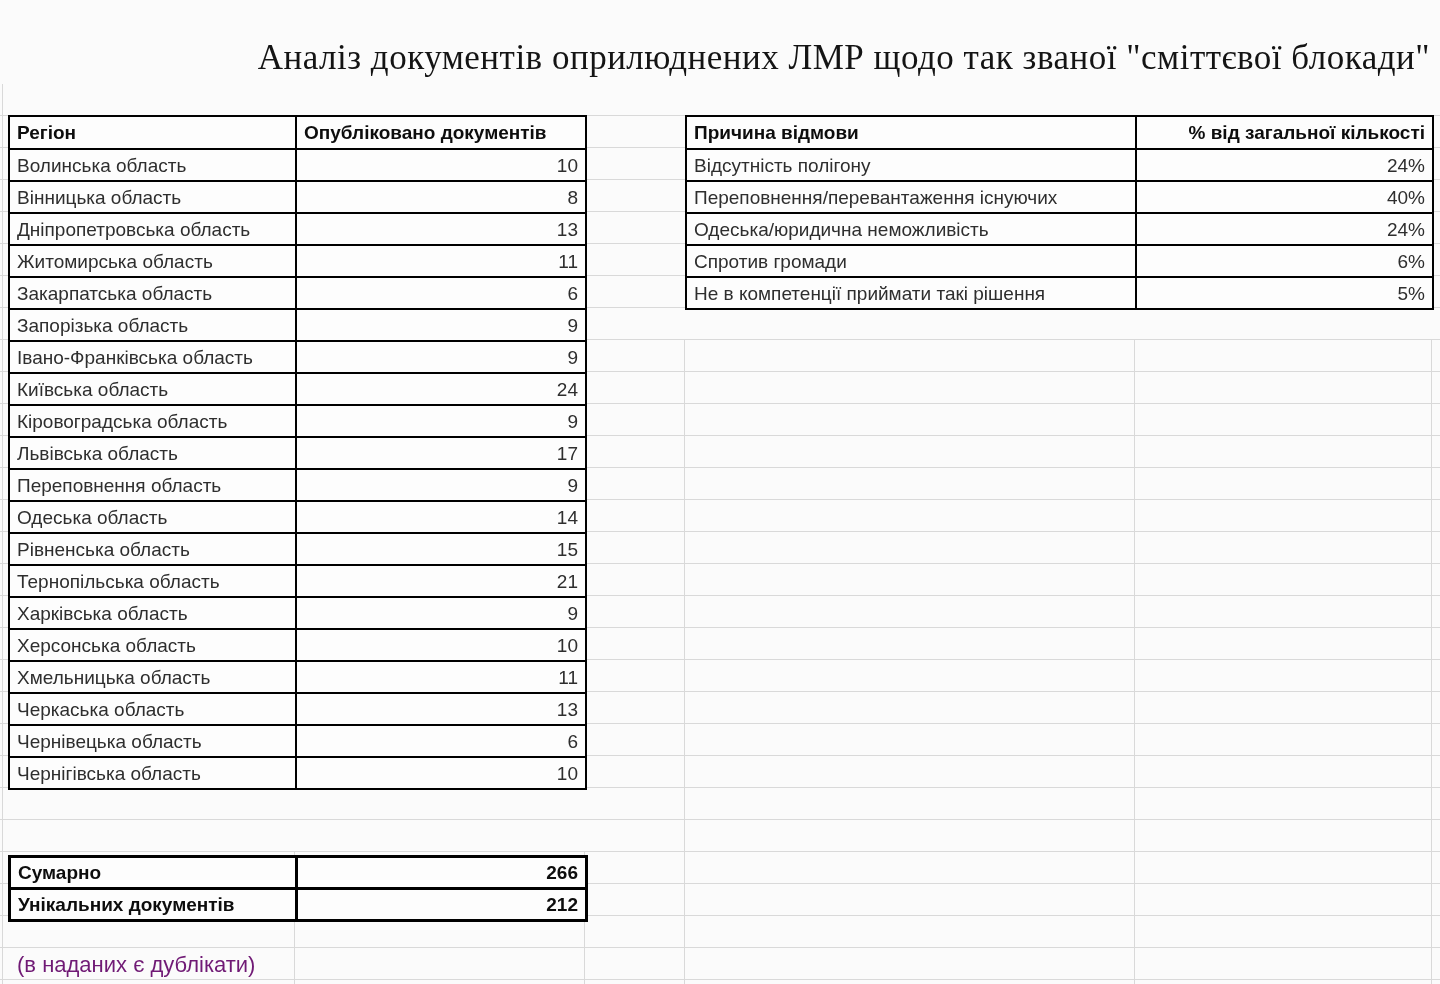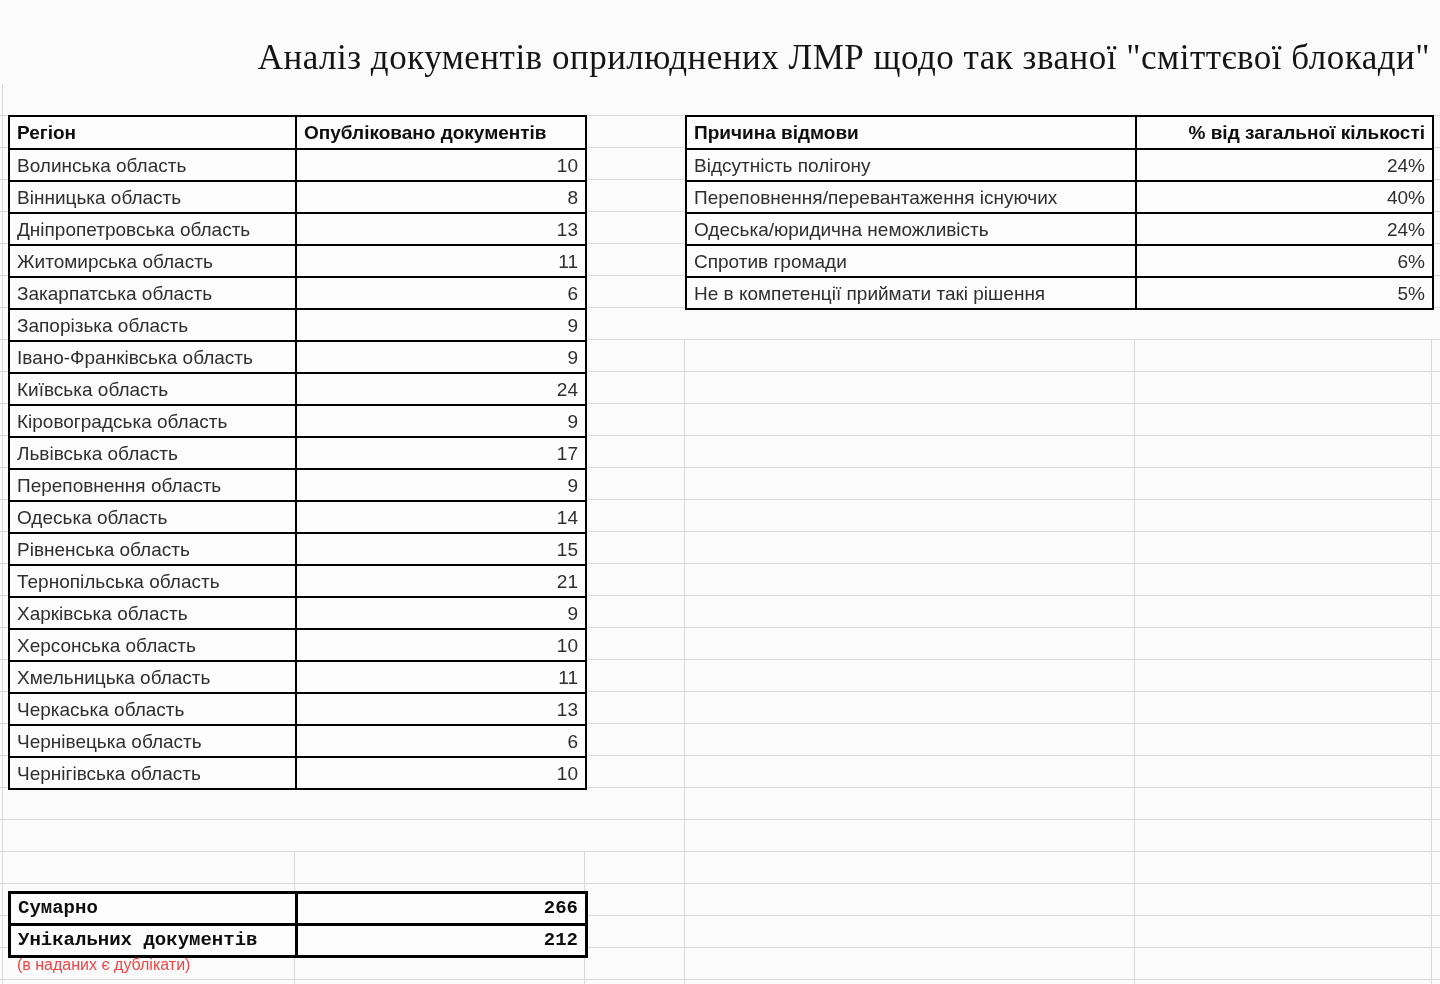--- a/index.html
+++ b/index.html
@@ -22,21 +22,21 @@
     border:2px solid #000;background:#fdfdfd;font-size:19px;line-height:1;
     padding:0 7px;white-space:nowrap;overflow:hidden;height:30px;
   }
   .tbl th{font-weight:bold;color:#0d0d0d;text-align:left;height:31px;}
   .tbl td{color:#2e2e2e;}
   .num{text-align:right;}
   .reasons th.pct{text-align:right;}
   table.summary th,table.summary td{border:3px solid #000;font-weight:bold;color:#0d0d0d;height:29px;}
   .footnote{
     position:absolute;left:17px;top:949px;height:32px;line-height:32px;
-    font-size:16px;color:#ef4444;white-space:nowrap;
+    font-size:22px;color:#701a75;white-space:nowrap;
   }
 </style>
 </head>
 <body>
 
 <div class="sheet">
 
   <div class="gridlines"></div>
   <div class="vline" style="left:2px;top:84px;height:900px;"></div>
   <div class="vline" style="left:294px;top:852px;height:132px;"></div>
@@ -170,21 +170,21 @@
           <td>Спротив громади</td>
           <td class="num">6%</td>
         </tr>
       <tr>
           <td>Не в компетенції приймати такі рішення</td>
           <td class="num">5%</td>
         </tr>
     </tbody>
   </table>
 
-  <table class="tbl summary" style="left:8px;top:891px;font-family:Liberation Mono, monospace;">
+  <table class="tbl summary" style="left:8px;top:855px;">
     <colgroup>
         <col style="width:287px">
         <col style="width:290px">
       </colgroup>
     <tbody>
       <tr>
         <td>Сумарно</td>
         <td class="num">266</td>
       </tr>
       <tr>

